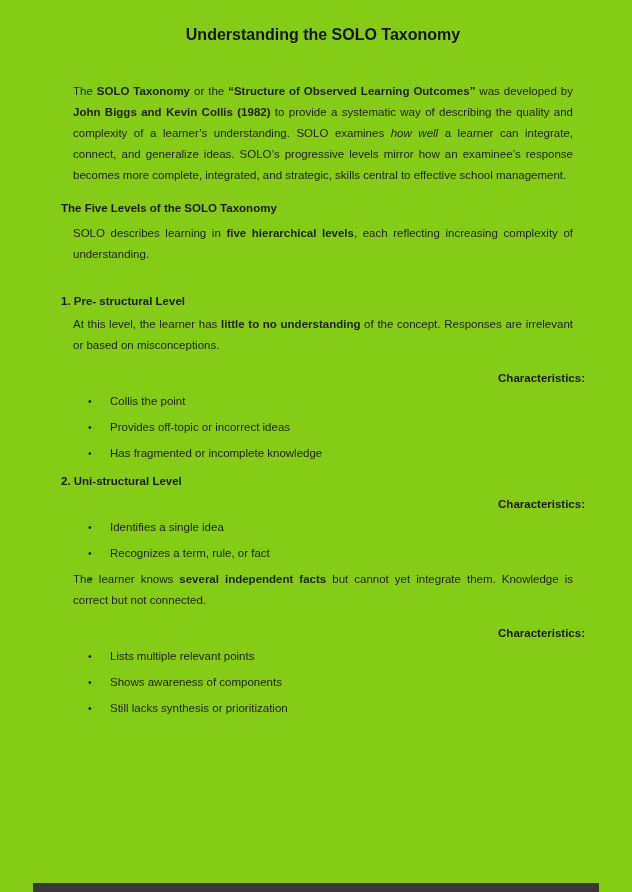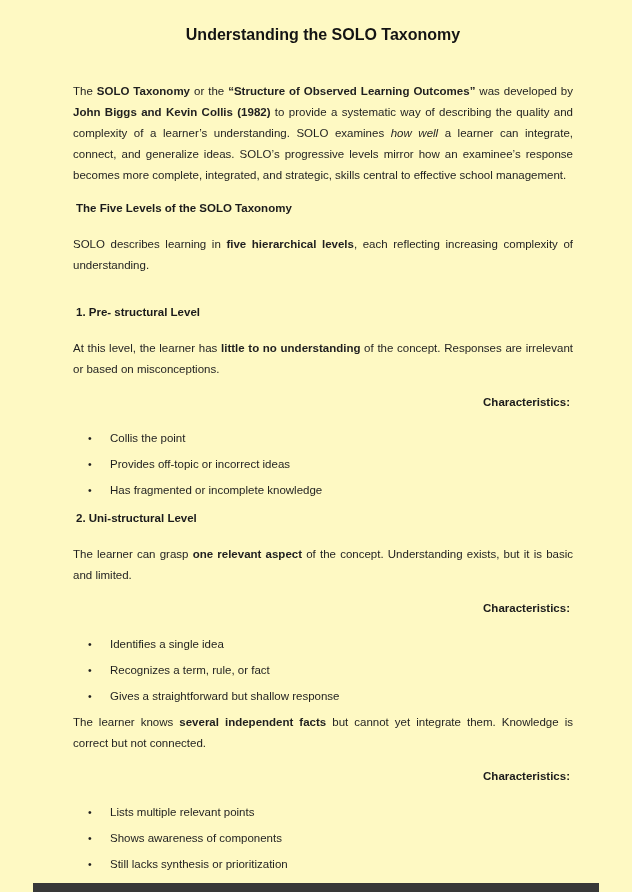--- a/index.html
+++ b/index.html
@@ -13,37 +13,37 @@
     overflow: hidden;
     font-family: "Liberation Sans", "DejaVu Sans", sans-serif;
     color: #1f1f1f;
   }
   .doc {
     position: relative;
     box-sizing: border-box;
     width: 632px;
     height: 892px;
     padding: 25px 47px 0 61px;
-    background: #fef9c3;
+    background: #84cc16;
   }
   h1.doc-title {
     margin: 0;
     font-size: 16px;
     line-height: 20px;
     font-weight: 700;
     text-align: center;
     color: #141414;
   }
   p, h2, h3, li {
     font-size: 11.5px;
     line-height: 21px;
   }
   p { margin: 12px; }
   h2, h3 {
-    margin: 15px;
+    margin: 0;
     font-weight: 700;
     color: #1b1b1b;
   }
   .intro {
     margin-top: 36px;
     text-align: justify;
   }
   .overview h2 { margin-top: 11px; }
   .overview p  { margin-top: 4px; text-align: justify; }
   .levels { margin-top: 26px; }
@@ -107,36 +107,34 @@
 
   <li>
     <span class="bullet">•</span>
     <span class="li-text">Has fragmented or incomplete knowledge</span>
   </li>
 </ul>
   </section>
 
   <section class="level">
     <h2>2. Uni-structural Level</h2>
-    <p class="desc"><span>The learner can grasp </span><span class="b">one relevant aspect</span><span> of the concept. Understanding exists, but it is basic and limited.</span></p>
     <h3>Characteristics:</h3>
     <ul>
   <li>
     <span class="bullet">•</span>
     <span class="li-text">Identifies a single idea</span>
   </li>
 
   <li>
     <span class="bullet">•</span>
     <span class="li-text">Recognizes a term, rule, or fact</span>
   </li>
 
   <li>
     <span class="bullet">•</span>
-    <span class="li-text">Gives a straightforward but shallow response</span>
   </li>
 </ul>
   </section>
 
   <section class="level">
     <p class="desc"><span>The learner knows </span><span class="b">several independent facts</span><span> but cannot yet integrate them. Knowledge is correct but not connected.</span></p>
     <h3>Characteristics:</h3>
     <ul>
   <li>
     <span class="bullet">•</span>

